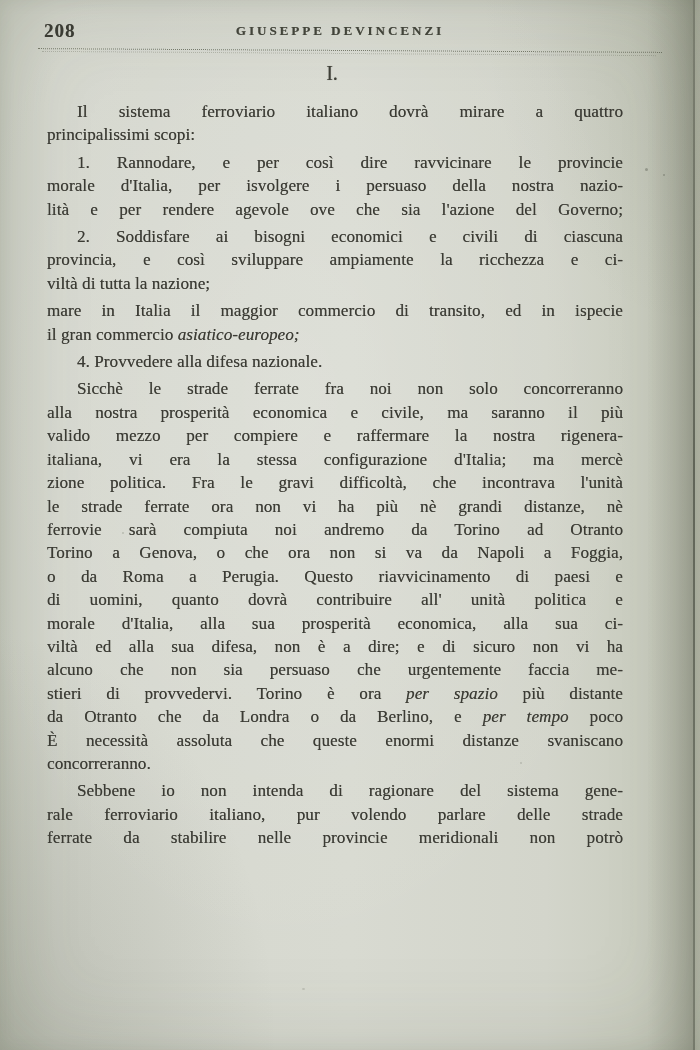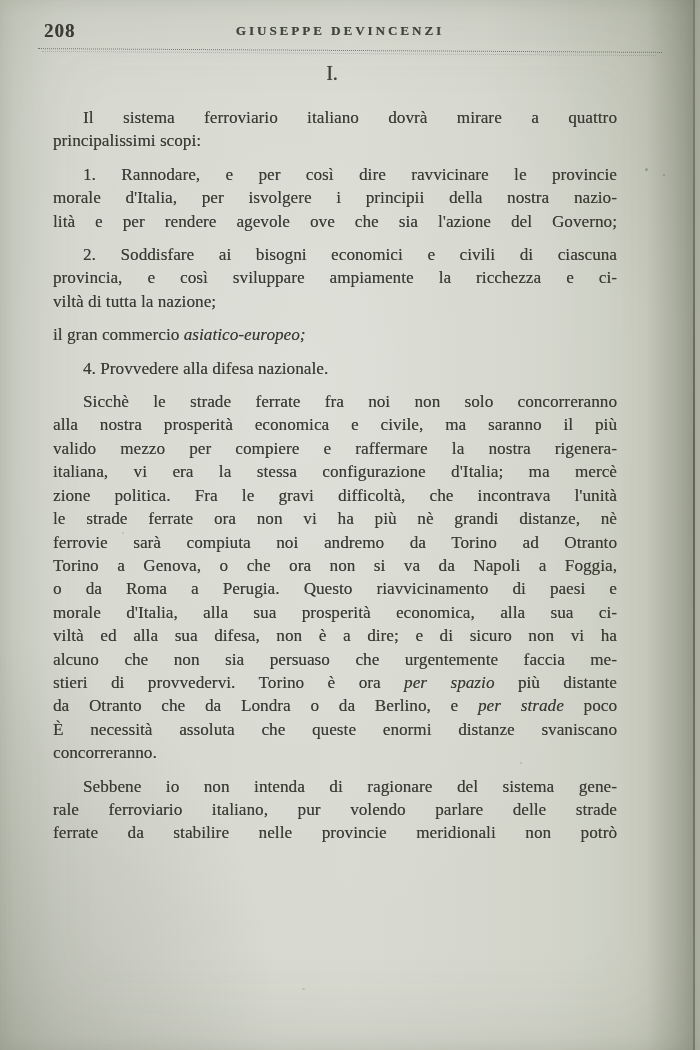--- a/index.html
+++ b/index.html
@@ -50,21 +50,21 @@
     font-size: 20px; color: #3e3f37;
     text-shadow: 0.3px 0.3px 0.7px rgba(55,55,48,0.6);
   }
   .body {
     position: absolute; left: 43px; top: 96px; width: 584px;
     font-size: 17px; line-height: 23.4px;
     color: #3b3b34;
     text-shadow: 0.25px 0.25px 0.65px rgba(52,52,45,0.6);
     letter-spacing: 0.1px;
   }
-  .para { margin: 10px; }
+  .para { margin: 4px; }
   .line { text-align: justify; text-align-last: justify; }
   .line.last { text-align-last: left; }
   .line.first { text-indent: 30px; }
   .it { font-style: italic; }
   .gutter-band {
     position: absolute; top: 0; bottom: 0; right: 7px; width: 46px;
     background: linear-gradient(90deg, rgba(95,100,82,0) 0%, rgba(95,100,82,0.14) 55%, rgba(90,95,78,0.30) 100%);
     pointer-events: none;
   }
   .edge-line {
@@ -93,49 +93,51 @@
   <div class="rule"></div>
   <div class="rule2"></div>
   <div class="section">I.</div>
   <main class="body" id="body-text">
       <div class="para">
         <div class="line first"><span>Il sistema ferroviario italiano dovrà mirare a quattro</span></div>
         <div class="line last"><span>principalissimi scopi:</span></div>
       </div>
       <div class="para">
         <div class="line first"><span>1. Rannodare, e per così dire ravvicinare le provincie</span></div>
-        <div class="line"><span>morale d'Italia, per isvolgere i principii della nostra nazio-</span></div>
+        <div class="line"><span>morale d'Italia, per isvolgere i persuaso della nostra nazio-</span></div>
         <div class="line"><span>lità e per rendere agevole ove che sia l'azione del Governo;</span></div>
       </div>
       <div class="para">
         <div class="line first"><span>2. Soddisfare ai bisogni economici e civili di ciascuna</span></div>
         <div class="line"><span>provincia, e così sviluppare ampiamente la ricchezza e ci-</span></div>
         <div class="line last"><span>viltà di tutta la nazione;</span></div>
       </div>
       <div class="para">
+        <div class="line"><span>mare in Italia il maggior commercio di transito, ed in ispecie</span></div>
         <div class="line last"><span>il gran commercio </span><span class="it">asiatico-europeo;</span></div>
       </div>
       <div class="para">
         <div class="line last first"><span>4. Provvedere alla difesa nazionale.</span></div>
       </div>
       <div class="para">
         <div class="line first"><span>Sicchè le strade ferrate fra noi non solo concorreranno</span></div>
         <div class="line"><span>alla nostra prosperità economica e civile, ma saranno il più</span></div>
         <div class="line"><span>valido mezzo per compiere e raffermare la nostra rigenera-</span></div>
         <div class="line"><span>italiana, vi era la stessa configurazione d'Italia; ma mercè</span></div>
         <div class="line"><span>zione politica. Fra le gravi difficoltà, che incontrava l'unità</span></div>
         <div class="line"><span>le strade ferrate ora non vi ha più nè grandi distanze, nè</span></div>
         <div class="line"><span>ferrovie sarà compiuta noi andremo da Torino ad Otranto</span></div>
         <div class="line"><span>Torino a Genova, o che ora non si va da Napoli a Foggia,</span></div>
         <div class="line"><span>o da Roma a Perugia. Questo riavvicinamento di paesi e</span></div>
+        <div class="line"><span>di uomini, quanto dovrà contribuire all' unità politica e</span></div>
         <div class="line"><span>morale d'Italia, alla sua prosperità economica, alla sua ci-</span></div>
         <div class="line"><span>viltà ed alla sua difesa, non è a dire; e di sicuro non vi ha</span></div>
         <div class="line"><span>alcuno che non sia persuaso che urgentemente faccia me-</span></div>
         <div class="line"><span>stieri di provvedervi. Torino è ora </span><span class="it">per spazio</span><span> più distante</span></div>
-        <div class="line"><span>da Otranto che da Londra o da Berlino, e </span><span class="it">per strade</span><span> poco</span></div>
+        <div class="line"><span>da Otranto che da Londra o da Berlino, e </span><span class="it">per tempo</span><span> poco</span></div>
         <div class="line"><span>È necessità assoluta che queste enormi distanze svaniscano</span></div>
         <div class="line last"><span>concorreranno.</span></div>
       </div>
       <div class="para">
         <div class="line first"><span>Sebbene io non intenda di ragionare del sistema gene-</span></div>
         <div class="line"><span>rale ferroviario italiano, pur volendo parlare delle strade</span></div>
         <div class="line"><span>ferrate da stabilire nelle provincie meridionali non potrò</span></div>
       </div>
     </main>
 

